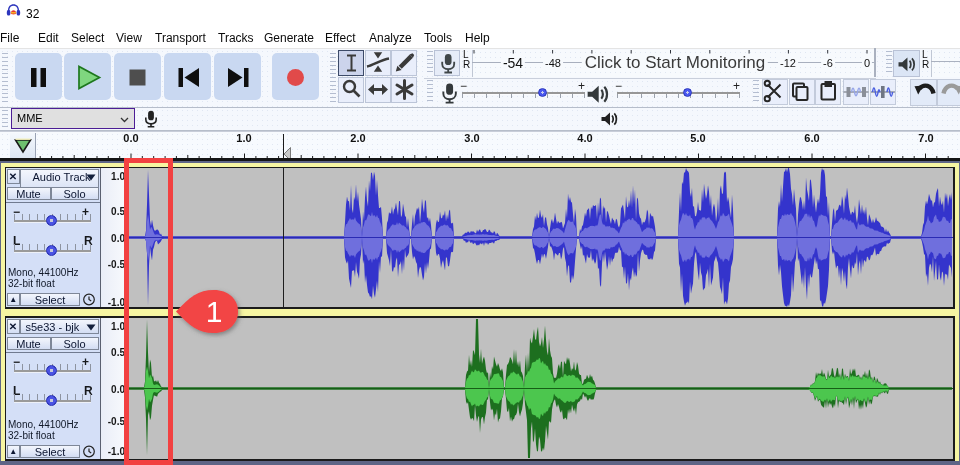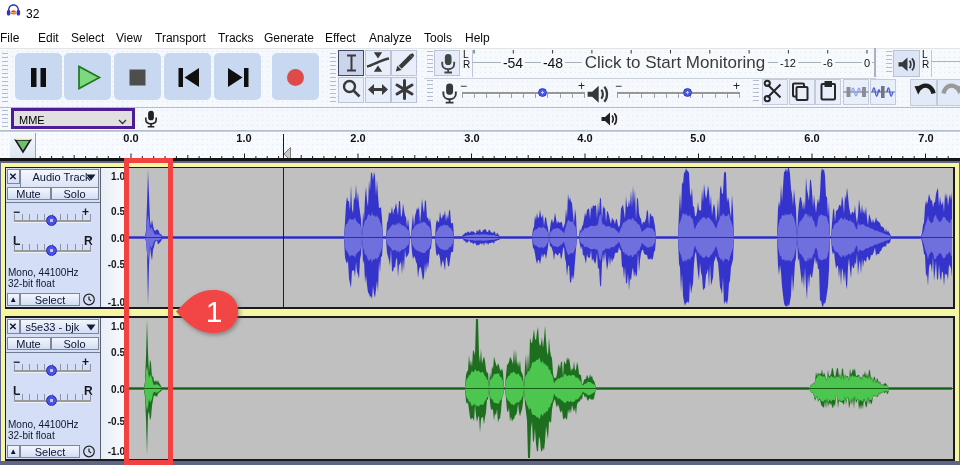--- a/index.html
+++ b/index.html
@@ -1,20 +1,20 @@
 <!DOCTYPE html>
 <html><head><meta charset="utf-8"><style>
 *{margin:0;padding:0;box-sizing:border-box}
 html,body{width:960px;height:465px;overflow:hidden;background:#fff;font-family:"Liberation Sans",sans-serif}
 .a{position:absolute}
 #stage{position:relative;width:960px;height:465px}
 .dots{background-color:#f5f8fd;background-image:radial-gradient(#e0e7f3 0.8px,transparent 0.9px);background-size:5px 5px}
 .grip{position:absolute;width:6px;background-image:repeating-linear-gradient(to bottom,#b4bdd0 0 1px,transparent 1px 4px)}
 .tbtn{position:absolute;background:#c9d8f1;border-radius:5px}
-.combo{position:absolute;height:21px;background:#e0e0e0;border:3px solid #4c1d95;font-size:11px;color:#000;line-height:19px;padding-left:5px;white-space:nowrap;overflow:hidden}
+.combo{position:absolute;height:21px;background:#e0e0e0;border:1px solid #4c1d95;font-size:11px;color:#000;line-height:19px;padding-left:5px;white-space:nowrap;overflow:hidden}
 .mi{position:absolute;top:3px;font-size:12px;color:#0a0a0a}
 .rnum{position:absolute;top:132px;font-size:11px;font-weight:bold;color:#101010;transform:translateX(-50%)}
 .pbtn{position:absolute;background:linear-gradient(#f3f6fd,#d3ddf3);border:1px solid #7e8798;font-size:11px;color:#0b1530;text-align:center}
 .vlab{position:absolute;font-size:10px;font-weight:bold;color:#161616;transform:translateY(-50%)}
 .ptxt{position:absolute;font-size:10px;color:#101828;white-space:nowrap}
 .meterdots{background-color:#f7fafd;background-image:radial-gradient(#dfe6f2 0.8px,transparent 0.9px);background-size:5px 5px}
 </style></head><body>
 <div id="stage">
 
 <svg class="a" style="left:6px;top:3px" width="15" height="14" viewBox="0 0 15 14">
@@ -122,21 +122,21 @@
 <path d="M277.1 0 v3.5"></path>
 <path d="M316.4 0 v3.5"></path>
 <path d="M355.7 0 v3.5"></path>
 <path d="M395.0 0 v3.5"></path>
 </g>
 <g>
         <path d="M0 12.5 h402" stroke="#a8afbd"></path>
       </g>
 </svg>
 <div class="a" style="left:513px;top:56.5px;font-size:14px;color:#111;transform:translateX(-50%);background:#f7fafd;padding:0 2px;line-height:12px">-54</div>
-<div class="a" style="left:553px;top:56.5px;font-size:14px;color:#111;transform:translateX(-50%);background:#f7fafd;padding:0 2px;line-height:12px">-48</div>
+<div class="a" style="left:553px;top:56.5px;font-size:11px;color:#111;transform:translateX(-50%);background:#f7fafd;padding:0 2px;line-height:12px">-48</div>
 <div class="a" style="left:592px;top:56.5px;font-size:11px;color:#111;transform:translateX(-50%);background:#f7fafd;padding:0 2px;line-height:12px">-42</div>
 <div class="a" style="left:749px;top:56.5px;font-size:11px;color:#111;transform:translateX(-50%);background:#f7fafd;padding:0 2px;line-height:12px">-18</div>
 <div class="a" style="left:788px;top:56.5px;font-size:11px;color:#111;transform:translateX(-50%);background:#f7fafd;padding:0 2px;line-height:12px">-12</div>
 <div class="a" style="left:828px;top:56.5px;font-size:11px;color:#111;transform:translateX(-50%);background:#f7fafd;padding:0 2px;line-height:12px">-6</div>
 <div class="a" style="left:867px;top:56.5px;font-size:11px;color:#111;transform:translateX(-50%);background:#f7fafd;padding:0 2px;line-height:12px">0</div>
 <div class="a" style="left:675px;top:56px;font-size:17px;color:#3a3a3a;transform:translateX(-50%);background:#f7fafd;padding:0 3px;line-height:13px">Click to Start Monitoring</div>
 <div class="a" style="left:874px;top:48px;width:2px;height:29px;background:#f5f8fd;border-left:1px solid #aab1bf;border-right:1px solid #aab1bf"></div>
 <div class="a" style="left:893px;top:50px;width:27px;height:27px;background:#dbe5f5;border:1px solid #b9c2d6"></div>
 <svg class="a" style="left:893px;top:50px" width="27" height="27" viewBox="0 0 27 27">
       <g transform="translate(5,6.5) scale(1.05)">

